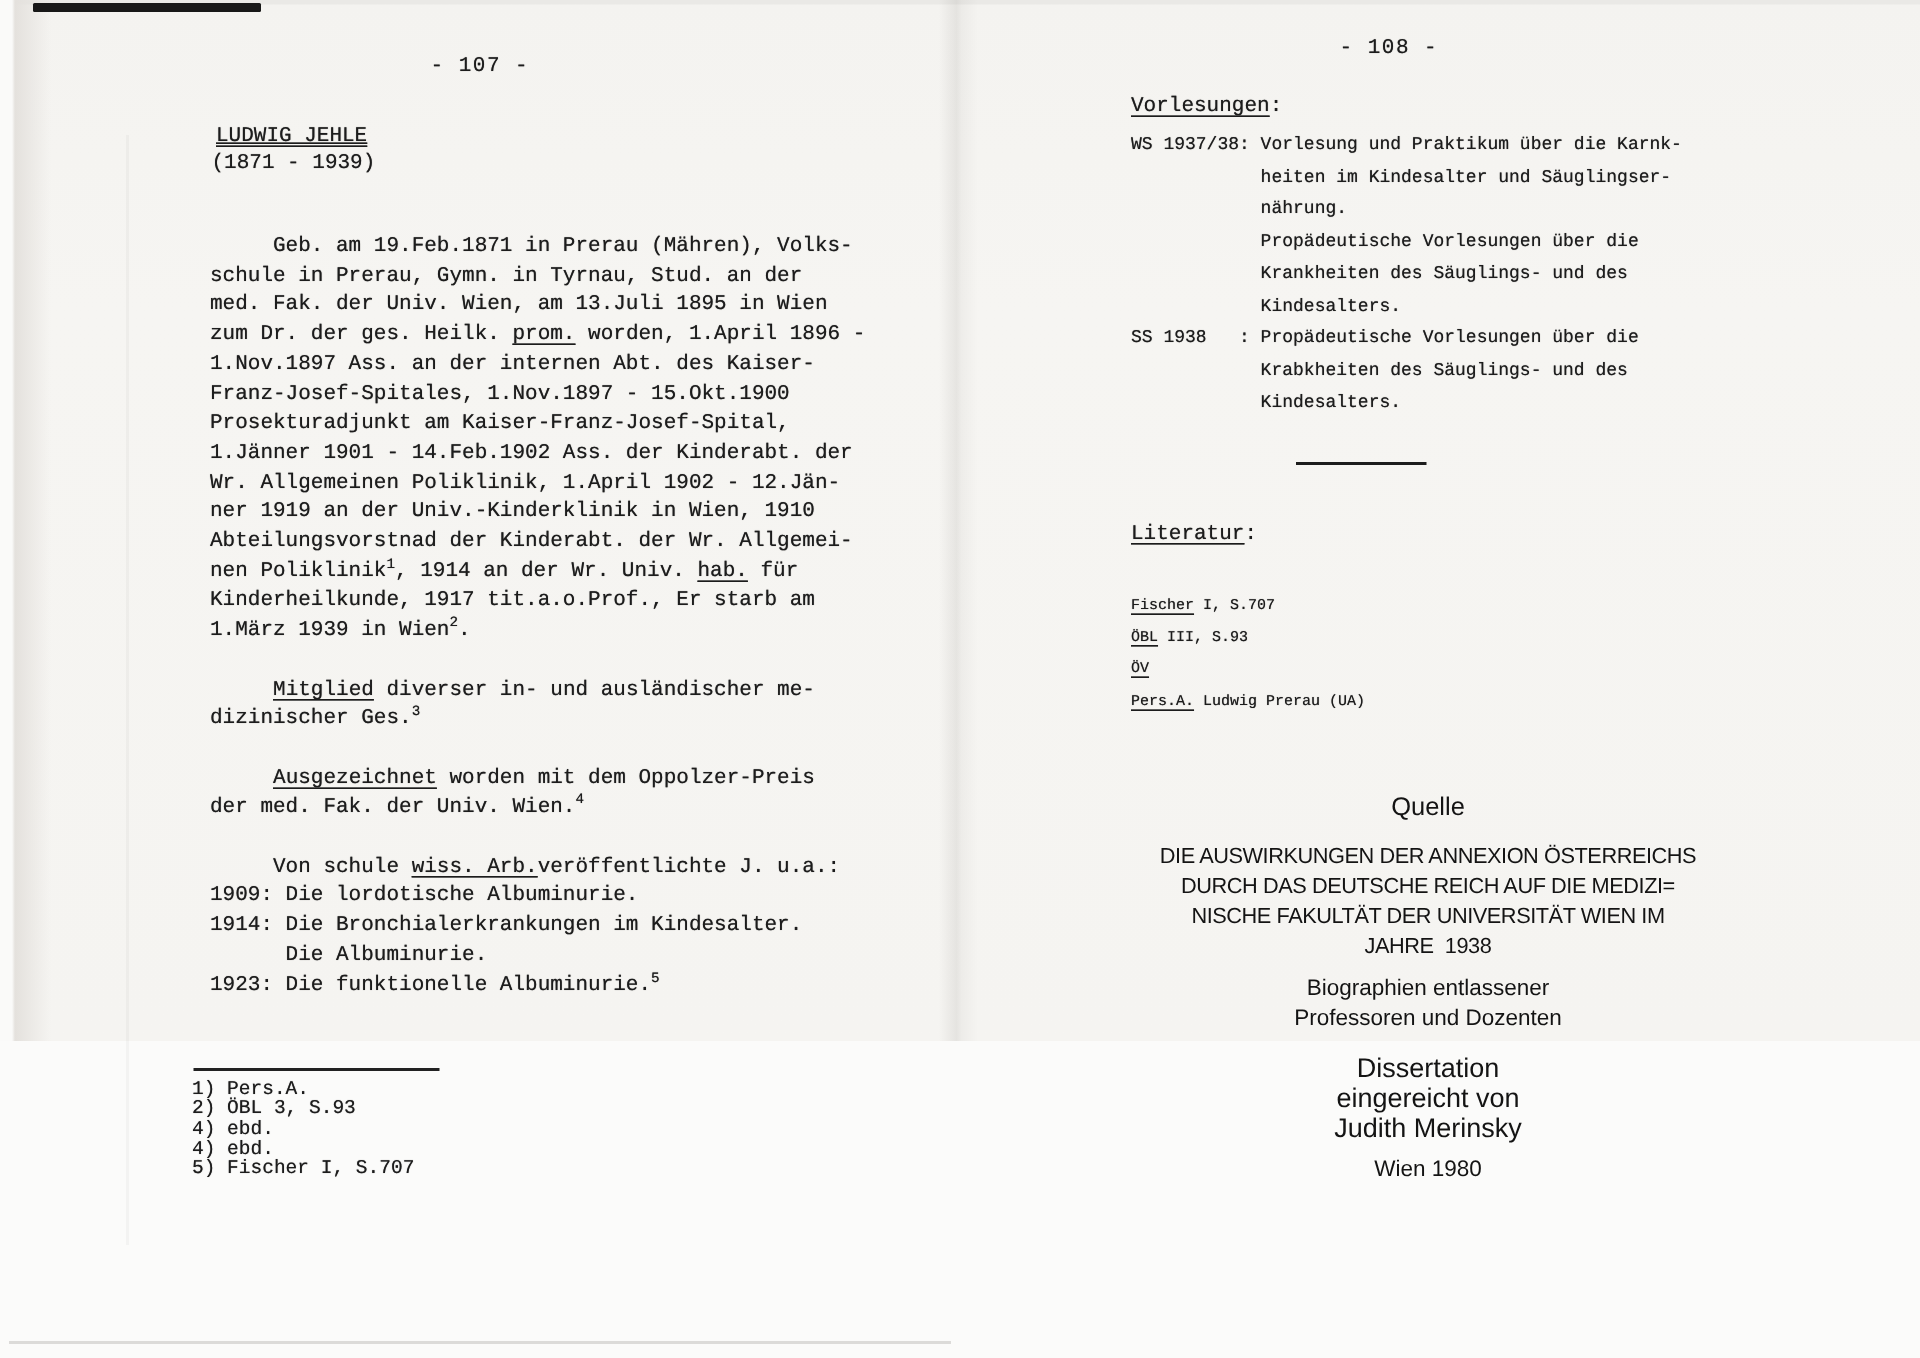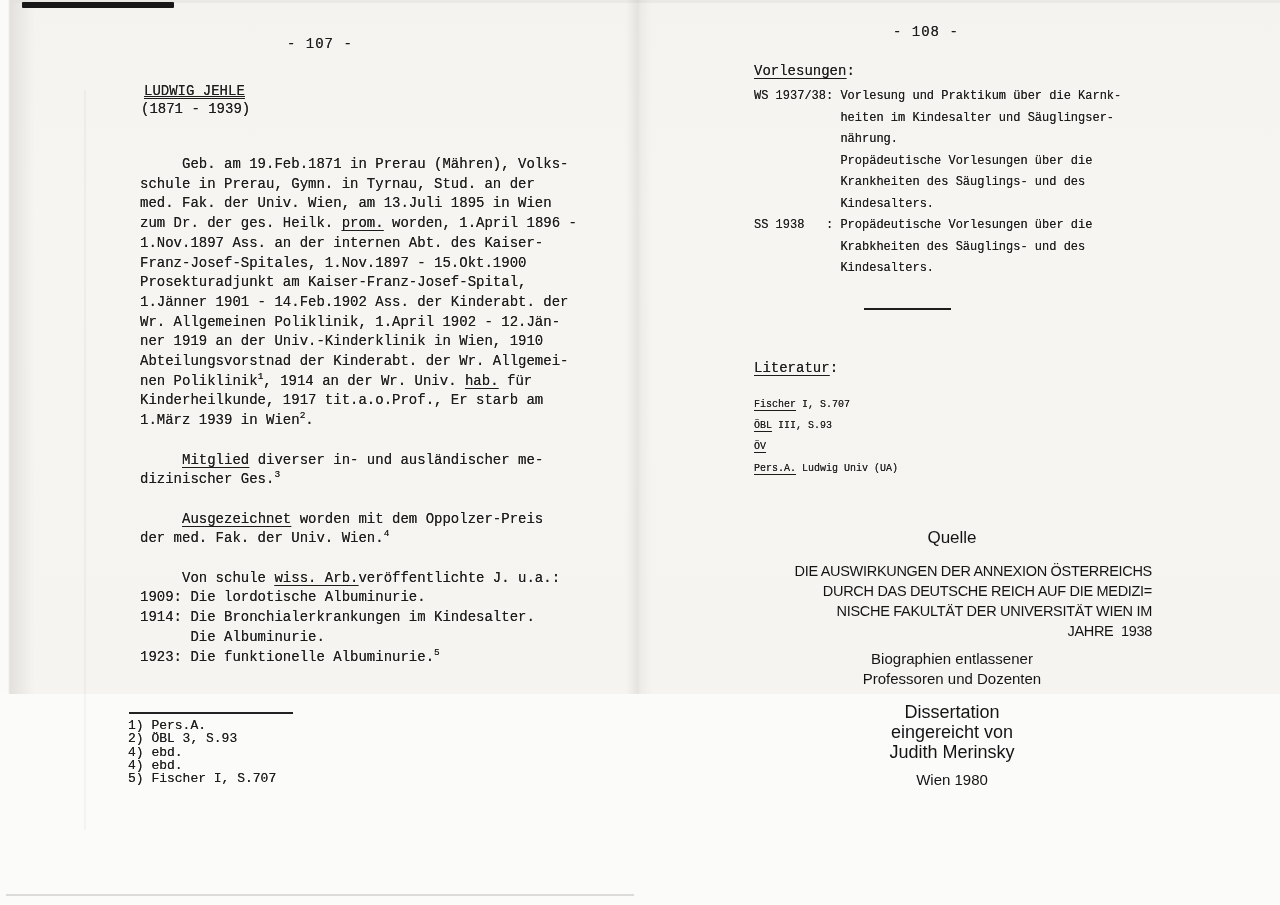--- a/index.html
+++ b/index.html
@@ -31,26 +31,26 @@
   .dates-left{left:141px;top:101px;font-size:14px;}
   .body-left{left:140px;top:155px;font-size:14px;line-height:19.7px;}
   .fn-divider{left:129px;top:712px;width:164px;height:2px;background:#222;}
   .footnotes{left:128px;top:719px;font-size:13px;line-height:13.3px;}
 
   
   .pagenum-right{left:893px;top:24px;font-size:14px;letter-spacing:1px;}
   .lect-heading{left:754px;top:63px;font-size:14px;}
   .lectures{left:754px;top:86px;font-size:12px;line-height:21.5px;}
   .divider-short{left:864px;top:308px;width:87px;height:2px;background:#1d1d1d;}
-  .lit-heading{left:754px;top:360px;font-size:14px;}
+  .lit-heading{left:754px;top:348px;font-size:14px;}
   .literature{left:754px;top:394px;font-size:10px;line-height:21.2px;}
 
   .source{left:752px;top:528px;width:400px;text-align:center;}
   .q-label{font-size:17px;margin-bottom:13px;}
-  .q-title .line{font-size:14.5px;line-height:20px;letter-spacing:-0.3px;text-align:right;}
+  .q-title .line{font-size:14.5px;line-height:20px;letter-spacing:-0.3px;}
   .q-subtitle{margin-top:8px;}
   .q-subtitle .line{font-size:15px;line-height:20px;}
   .q-diss{margin-top:13px;}
   .q-diss .line{font-size:18px;line-height:20px;}
   .q-place{margin-top:9px;font-size:15px;}
 </style>
 </head>
 <body>
 
 <div class="scan">
@@ -122,21 +122,21 @@
         <div class="line"><span>            Kindesalters.</span></div>
       </div>
     <div class="abs divider-short"></div>
     <div class="abs mono lit-heading">
         <div class="line"><span class="u">Literatur</span><span>:</span></div>
       </div>
     <div class="abs mono literature">
         <div class="line"><span class="u">Fischer</span><span> I, S.707</span></div>
         <div class="line"><span class="u">ÖBL</span><span> III, S.93</span></div>
         <div class="line"><span class="u">ÖV</span></div>
-        <div class="line"><span class="u">Pers.A.</span><span> Ludwig Univ (UA)</span></div>
+        <div class="line"><span class="u">Pers.A.</span><span> Ludwig Prerau (UA)</span></div>
       </div>
 
     <div class="abs sans source">
       <div class="q-label">Quelle</div>
       <div class="q-title">
           <div class="line"><span>DIE AUSWIRKUNGEN DER ANNEXION ÖSTERREICHS</span></div>
           <div class="line"><span>DURCH DAS DEUTSCHE REICH AUF DIE MEDIZI=</span></div>
           <div class="line"><span>NISCHE FAKULTÄT DER UNIVERSITÄT WIEN IM</span></div>
           <div class="line"><span>JAHRE  1938</span></div>
         </div>

